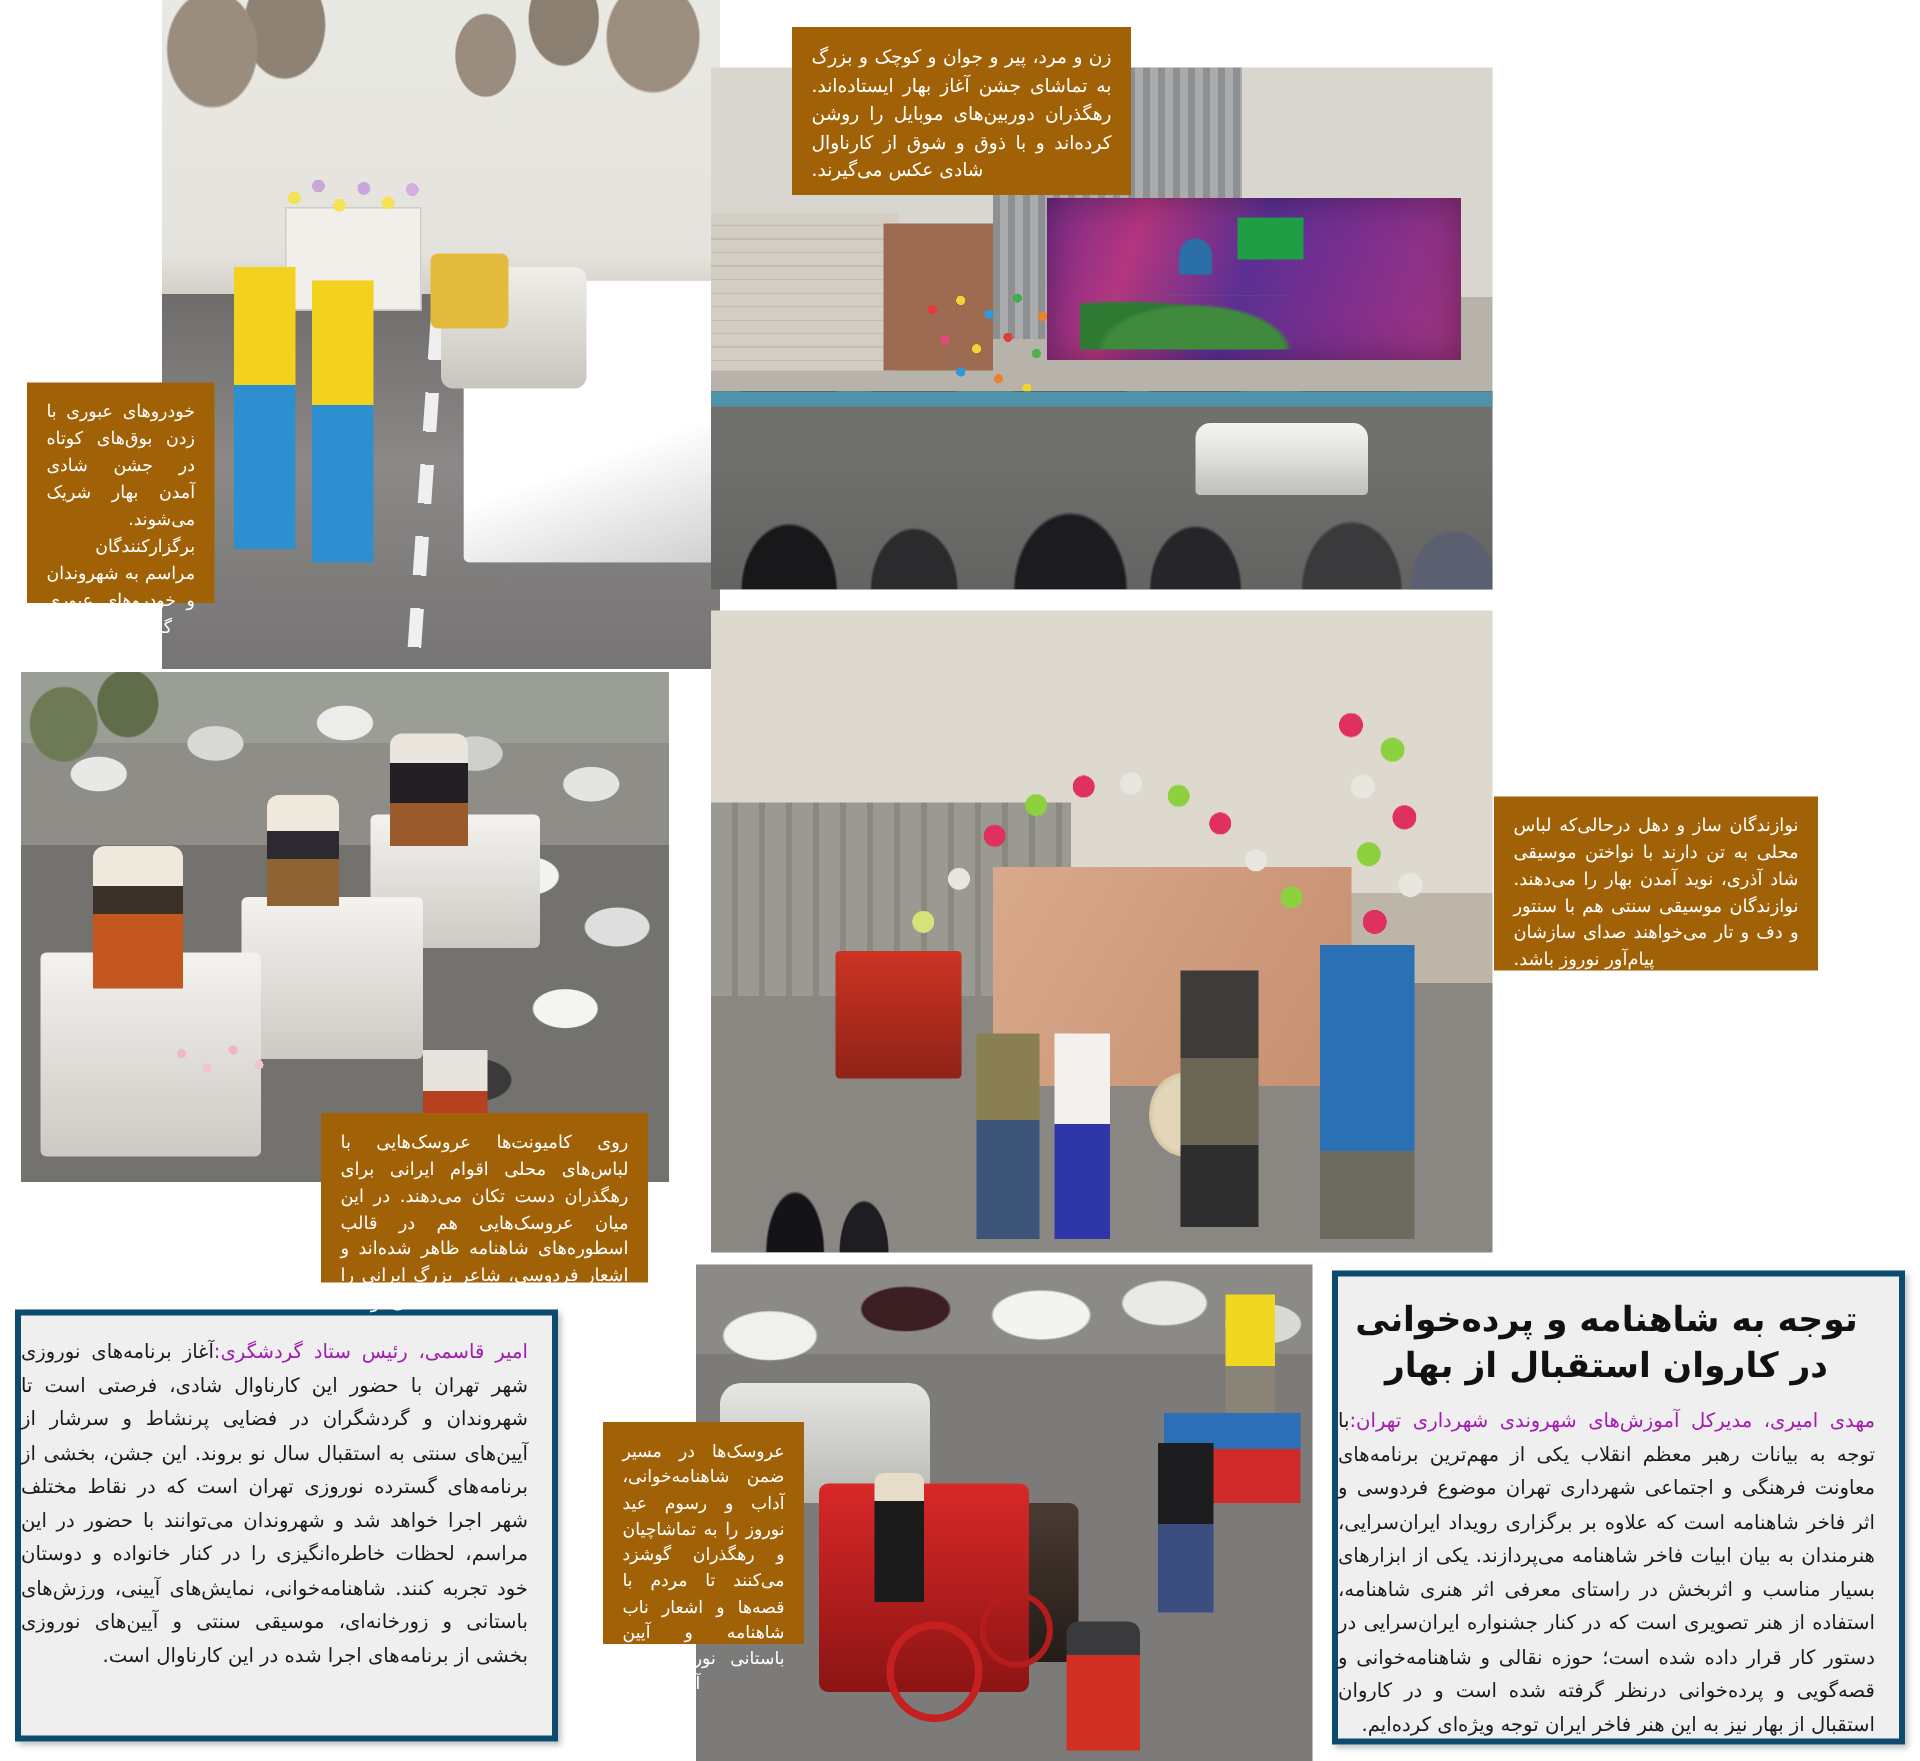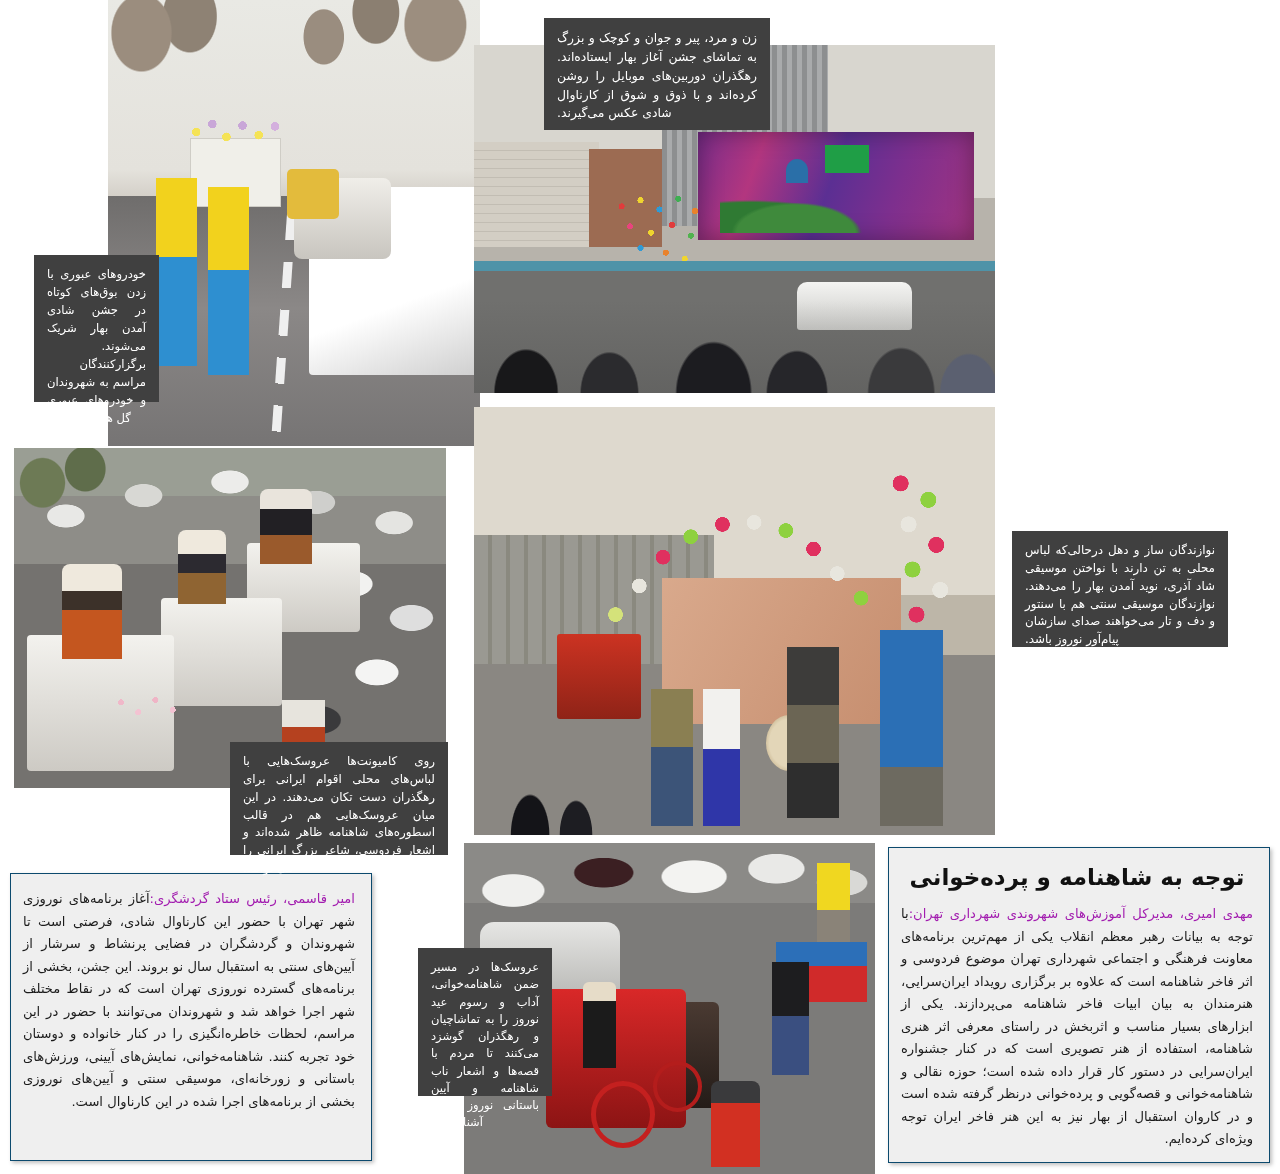--- a/index.html
+++ b/index.html
@@ -6,31 +6,31 @@
   html,body{margin:0;padding:0;background:#ffffff;}
   body{width:1280px;height:1174px;position:relative;overflow:hidden;
        font-family:"DejaVu Sans","Liberation Sans",sans-serif;}
 
   .page{position:absolute;inset:0;}
 
   
   .photo{position:absolute;overflow:hidden;background:#b9b4ad;}
 
   
-  .caption{position:absolute;background:#404040;color:#ffffff;
+  .caption{position:absolute;background:#a16207;color:#ffffff;
            box-sizing:border-box;direction:rtl;text-align:justify;
            font-size:12.4px;line-height:1.52;padding:11px 13px;
-           letter-spacing:0px;z-index:20;margin-left:16px;}
+           letter-spacing:0px;z-index:20;}
   .caption p{margin:0;text-align:justify;text-align-last:left;}
 
   
   .article{position:absolute;background:#efefef;box-sizing:border-box;
-           border:1px solid #0c4a6e;
+           border:4px solid #0c4a6e;
            box-shadow:2px 2px 4px rgba(0,0,0,.25);
-           padding:14px 16px 16px 12px;direction:rtl;z-index:15;}
+           padding:14px 16px 16px 0;direction:rtl;z-index:15;}
   .article h2{margin:0 0 10px 0;font-size:23px;line-height:1.35;
               font-weight:bold;color:#111;text-align:center;}
   .article .body{font-size:13.1px;line-height:1.72;color:#1b1b1b;
                  text-align:justify;text-align-last:right;}
   .article .lead{color:#a21caf;}
 
   
 
   
   #p1{left:108px;top:0px;width:372px;height:446px;
@@ -325,17 +325,17 @@
 
   <div class="caption" id="cap-puppets-route" style="left:402px;top:948px;width:134px;height:148px;font-size:11.5px;line-height:1.5;">
     <p>عروسک‌ها در مسیر ضمن شاهنامه‌خوانی، آداب و رسوم عید نوروز را به تماشاچیان و رهگذران گوشزد می‌کنند تا مردم با قصه‌ها و اشعار ناب شاهنامه و آیین باستانی نوروز بیشتر آشنا شوند.</p>
   </div>
 
   <div class="article" id="article-left" style="left:10px;top:873px;width:362px;height:288px;">
     <div class="body"><span class="lead">امیر قاسمی، رئیس ستاد گردشگری:</span><span>آغاز برنامه‌های نوروزی شهر تهران با حضور این کارناوال شادی، فرصتی است تا شهروندان و گردشگران در فضایی پرنشاط و سرشار از آیین‌های سنتی به استقبال سال نو بروند. این جشن، بخشی از برنامه‌های گسترده نوروزی تهران است که در نقاط مختلف شهر اجرا خواهد شد و شهروندان می‌توانند با حضور در این مراسم، لحظات خاطره‌انگیزی را در کنار خانواده و دوستان خود تجربه کنند. شاهنامه‌خوانی، نمایش‌های آیینی، ورزش‌های باستانی و زورخانه‌ای، موسیقی سنتی و آیین‌های نوروزی بخشی از برنامه‌های اجرا شده در این کارناوال است.</span></div>
   </div>
 
   <div class="article" id="article-right" style="left:888px;top:847px;width:382px;height:316px;">
-    <h2><span>توجه به شاهنامه و پرده‌خوانی</span><br></h2>
+    <h2><span>توجه به شاهنامه و پرده‌خوانی</span><br><span>در کاروان استقبال از بهار</span></h2>
     <div class="body"><span class="lead">مهدی امیری، مدیرکل آموزش‌های شهروندی شهرداری تهران:</span><span>با توجه به بیانات رهبر معظم انقلاب یکی از مهم‌ترین برنامه‌های معاونت فرهنگی و اجتماعی شهرداری تهران موضوع فردوسی و اثر فاخر شاهنامه است که علاوه بر برگزاری رویداد ایران‌سرایی، هنرمندان به بیان ابیات فاخر شاهنامه می‌پردازند. یکی از ابزارهای بسیار مناسب و اثربخش در راستای معرفی اثر هنری شاهنامه، استفاده از هنر تصویری است که در کنار جشنواره ایران‌سرایی در دستور کار قرار داده شده است؛ حوزه نقالی و شاهنامه‌خوانی و قصه‌گویی و پرده‌خوانی درنظر گرفته شده است و در کاروان استقبال از بهار نیز به این هنر فاخر ایران توجه ویژه‌ای کرده‌ایم.</span></div>
   </div>
 
 </div>
 
 </body></html>

